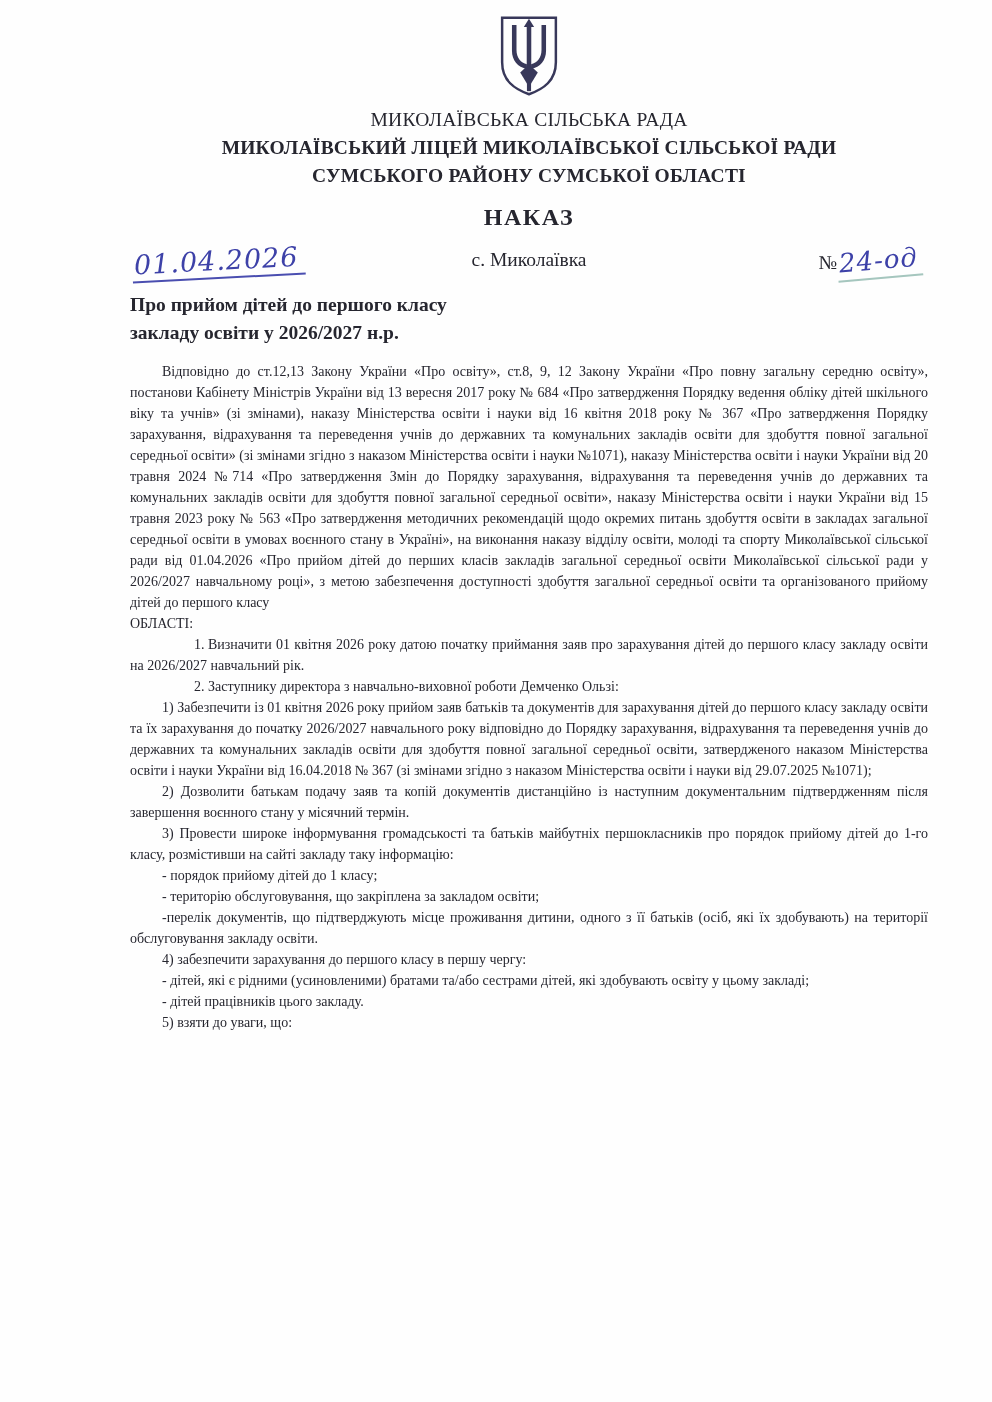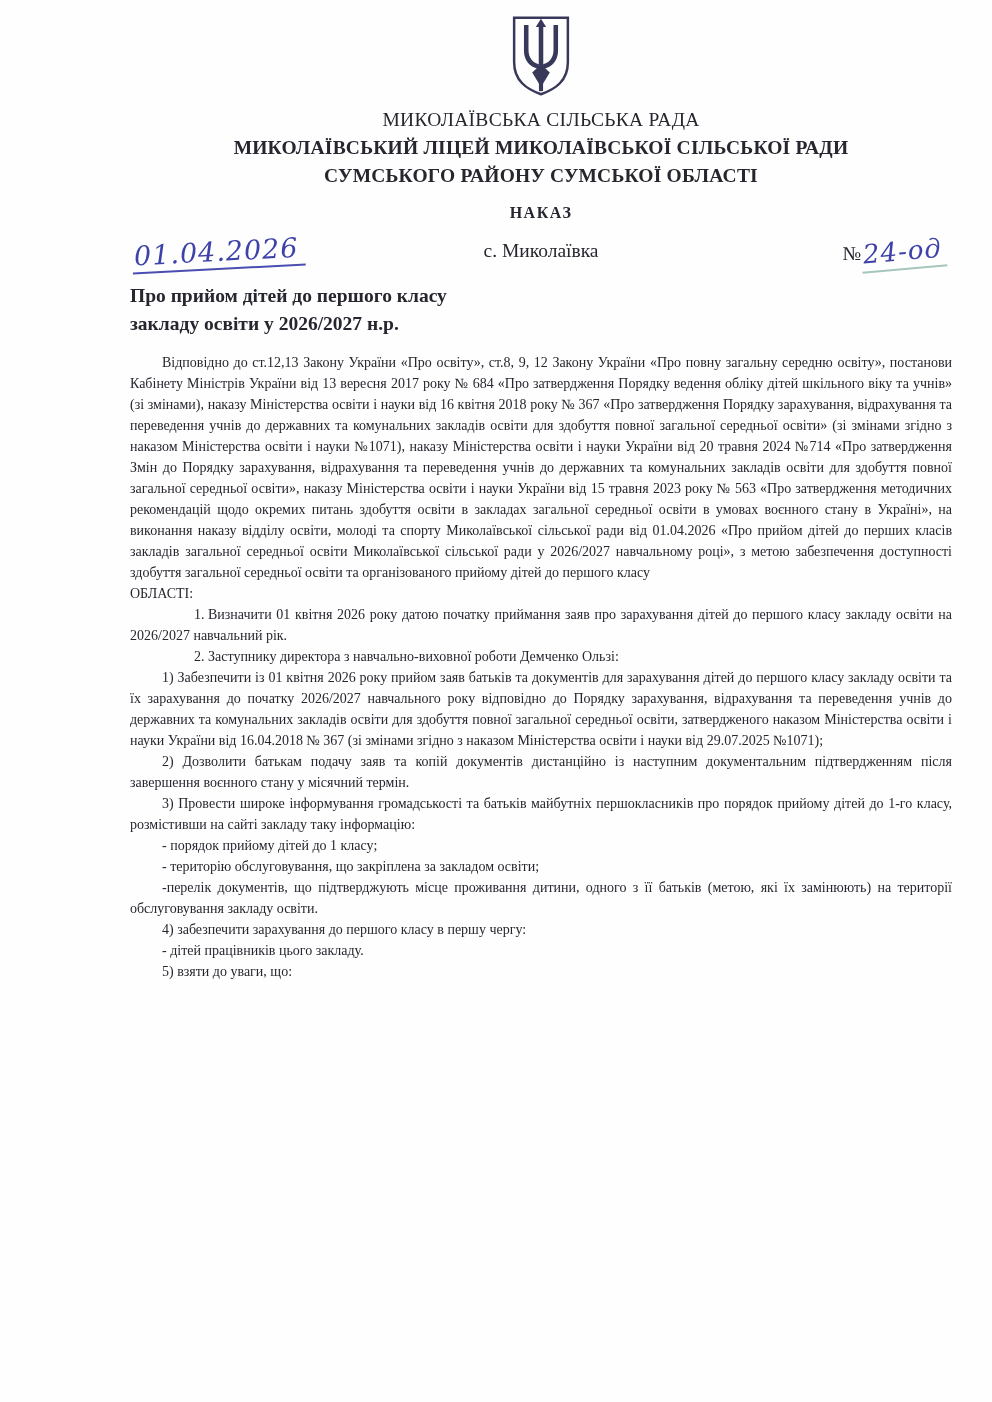--- a/index.html
+++ b/index.html
@@ -4,29 +4,29 @@
 <style>
   html,body { margin:0; padding:0; background:#ffffff; }
   .page {
     position:relative;
     width:992px; height:1402px;
     background:#fefefe;
     font-family:"Liberation Serif", serif;
     color:#26262f;
     overflow:hidden;
   }
-  .content { padding:14px 40px 0 130px; }
+  .content { padding:14px 64px 0 130px; }
 
   
   .emblem-wrap { text-align:center; height:88px; }
   .emblem-wrap svg { display:inline-block; }
   .org-header { text-align:center; line-height:28px; font-size:19.5px; margin-top:4px; }
   .org-line1 { letter-spacing:0.3px; }
   .org-line2, .org-line3 { font-weight:bold; letter-spacing:0.2px; }
-  .doc-type { text-align:center; font-weight:bold; font-size:16px; letter-spacing:1.5px; margin-top:14px; }
+  .doc-type { text-align:center; font-weight:bold; font-size:24px; letter-spacing:1.5px; margin-top:14px; }
 
   
   .meta-row { display:flex; align-items:flex-start; margin-top:14px; height:46px; font-size:19.5px; }
   .meta-left  { flex:1; text-align:left; }
   .meta-center{ flex:0 0 auto; padding-top:4px; }
   .meta-right { flex:1; text-align:right; white-space:nowrap; }
   .hand {
     font-family:"DejaVu Serif", serif;
     font-style:italic;
     color:#3d41a8;
@@ -113,20 +113,21 @@
 
       <p class="just ind"><span class="numcol">1.</span><span>Визначити 01 квітня 2026 року датою початку приймання заяв про зарахування дітей до першого класу закладу освіти на 2026/2027 навчальний рік.</span></p>
 
       <p class="just ind"><span class="numcol">2.</span><span>Заступнику директора з навчально-виховної роботи Демченко Ользі:</span></p>
 
       <p class="just ind">1) Забезпечити із 01 квітня 2026 року прийом заяв батьків та документів для зарахування дітей до першого класу закладу освіти та їх зарахування до початку 2026/2027 навчального року відповідно до Порядку зарахування, відрахування та переведення учнів до державних та комунальних закладів освіти для здобуття повної загальної середньої освіти, затвердженого наказом Міністерства освіти і науки України від 16.04.2018 № 367 (зі змінами згідно з наказом Міністерства освіти і науки від 29.07.2025 №1071);</p>
       <p class="just ind">2) Дозволити батькам подачу заяв та копій документів дистанційно із наступним документальним підтвердженням після завершення воєнного стану у місячний термін.</p>
       <p class="just ind">3) Провести широке інформування громадськості та батьків майбутніх першокласників про порядок прийому дітей до 1-го класу, розмістивши на сайті закладу таку інформацію:</p>
       <p class="ind">- порядок прийому дітей до 1 класу;</p>
       <p class="ind">- територію обслуговування, що закріплена за закладом освіти;</p>
-      <p class="just ind">-перелік документів, що підтверджують місце проживання дитини, одного з її батьків (метою, які їх замінюють) на території обслуговування закладу освіти.</p>
+      <p class="just ind">-перелік документів, що підтверджують місце проживання дитини, одного з її батьків (осіб, які їх здобувають) на території обслуговування закладу освіти.</p>
       <p class="ind">4) забезпечити зарахування до першого класу в першу чергу:</p>
+      <p class="just ind">- дітей, які є рідними (усиновленими) братами та/або сестрами дітей, які здобувають освіту у цьому закладі;</p>
       <p class="ind">- дітей працівників цього закладу.</p>
       <p class="ind">5) взяти до уваги, що:</p>
     </div>
 
   </div>
 </div>
 
 </body></html>

